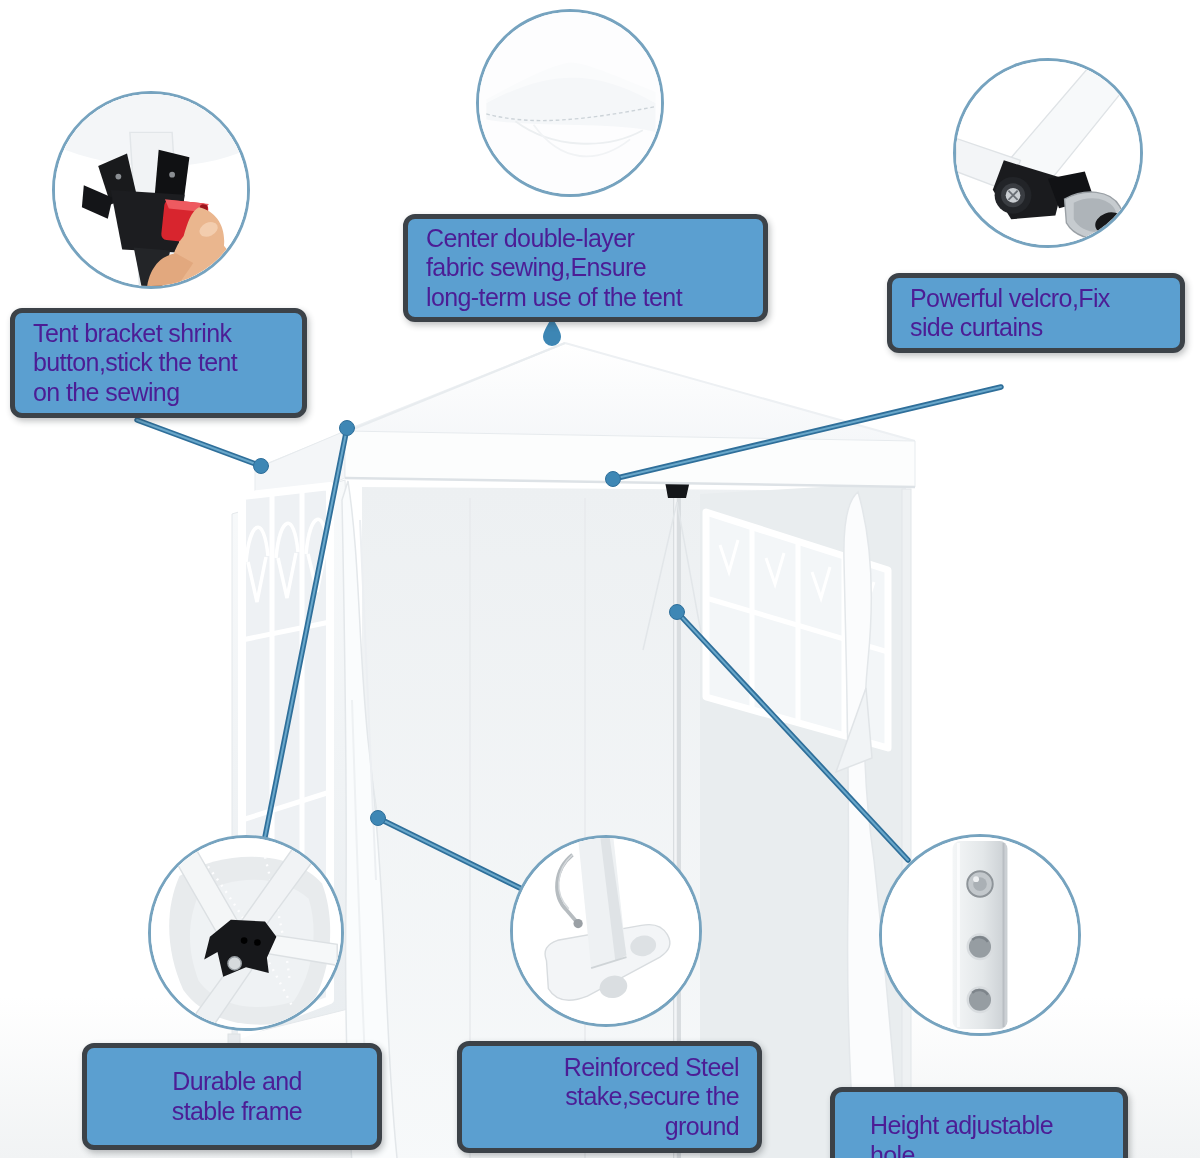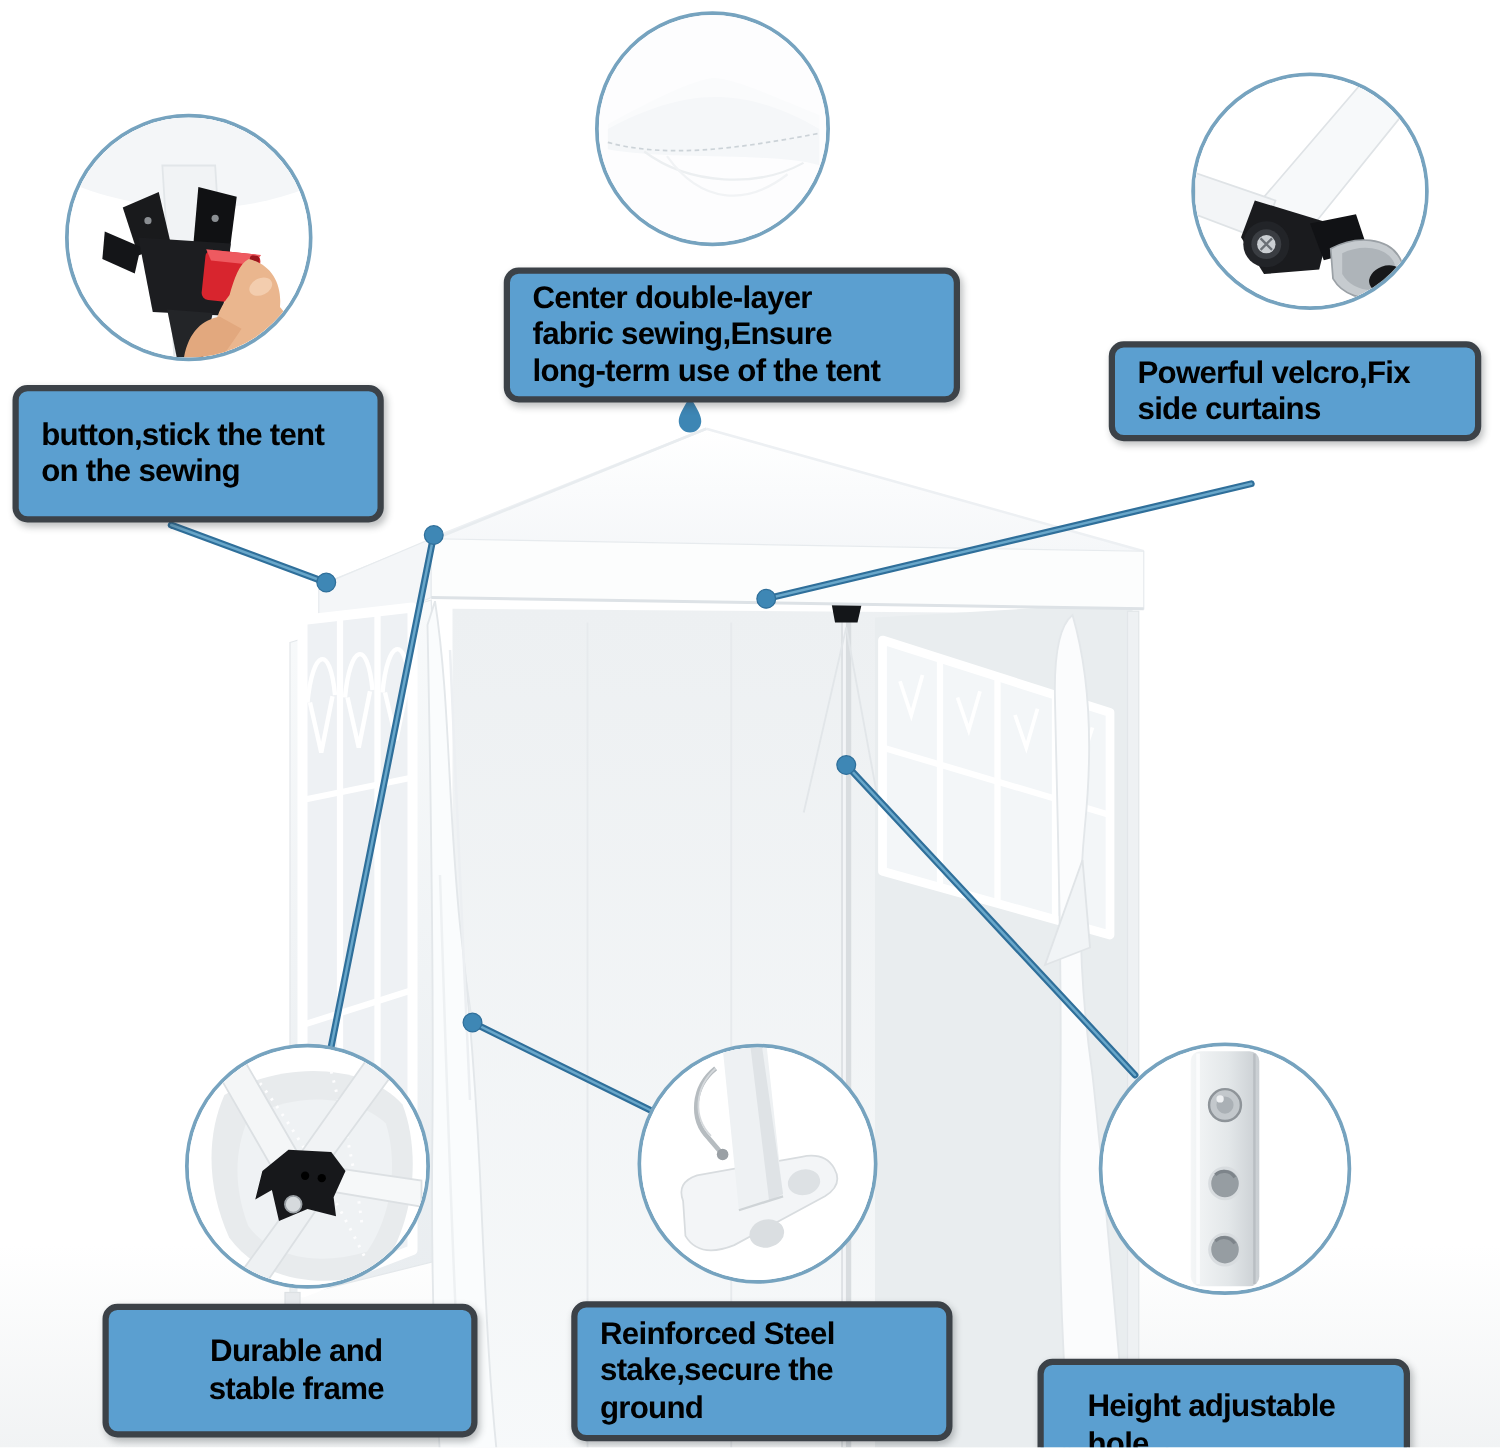--- a/index.html
+++ b/index.html
@@ -6,21 +6,21 @@
   .stage{
     position:relative;width:1200px;height:1158px;overflow:hidden;
     background:linear-gradient(180deg,#ffffff 0%,#ffffff 86%,#f1f3f4 100%);
     font-family:"Liberation Sans",sans-serif;
   }
   .scene{position:absolute;left:0;top:0;width:1200px;height:1158px;}
   .callout{
     position:absolute;box-sizing:border-box;
     background:#5b9fd0;border:5px solid #3c4248;border-radius:12px;
     box-shadow:2px 3px 6px rgba(40,45,50,.3);
-    color:#000000;font-weight:bold;font-size:25px;line-height:1.18;letter-spacing:-0.6px;
+    color:#4c1d95;font-weight:normal;font-size:25px;line-height:1.18;letter-spacing:-0.6px;
     padding:12px 18px;display:flex;flex-direction:column;justify-content:center;
   }
   .callout.center{align-items:center;text-align:center;padding-left:28px;}
   .callout .line{white-space:nowrap;}
   .photo{
     position:absolute;box-sizing:border-box;border-radius:50%;
     border:3px solid #76a3bf;background:#fff;overflow:hidden;
   }
   .photo svg{display:block;width:100%;height:100%;}
 </style>
@@ -252,41 +252,42 @@
       <circle cx="100" cy="48" r="7" fill="#aab0b5"></circle>
       <circle cx="96" cy="43" r="3" fill="#eef0f2"></circle>
       <circle cx="100" cy="112" r="12.5" stroke="#d8dcdf" stroke-width="2.5" fill="#969da2"></circle>
       <path d="M92,105 A10.5,10.5 0 0 1 108,107" stroke="#7d848a" stroke-width="2.5" fill="none"></path>
       <circle cx="100" cy="166" r="12.5" stroke="#d8dcdf" stroke-width="2.5" fill="#969da2"></circle>
       <path d="M92,159 A10.5,10.5 0 0 1 108,161" stroke="#7d848a" stroke-width="2.5" fill="none"></path>
     </svg>
   </div>
 
   <div class="callout" style="left:10px;top:308px;width:297px;height:110px;">
+    <div class="line">Tent bracket shrink</div>
     <div class="line">button,stick the tent</div>
     <div class="line">on the sewing</div>
   </div>
 
   <div class="callout" style="left:403px;top:214px;width:365px;height:108px;">
     <div class="line">Center double-layer</div>
     <div class="line">fabric sewing,Ensure</div>
     <div class="line">long-term use of the tent</div>
   </div>
 
   <div class="callout" style="left:887px;top:273px;width:298px;height:80px;">
     <div class="line">Powerful velcro,Fix</div>
     <div class="line">side curtains</div>
   </div>
 
   <div class="callout center" style="left:82px;top:1043px;width:300px;height:107px;">
     <div class="line">Durable and</div>
     <div class="line">stable frame</div>
   </div>
 
-  <div class="callout" style="left:457px;top:1041px;width:305px;height:112px;">
+  <div class="callout" style="left:457px;top:1041px;width:305px;height:112px;align-items:flex-end;">
     <div class="line">Reinforced Steel</div>
     <div class="line">stake,secure the</div>
     <div class="line">ground</div>
   </div>
 
   <div class="callout" style="left:830px;top:1043px;width:298px;height:107px;padding-left:35px;margin-top:44px;">
     <div class="line">Height adjustable</div>
     <div class="line">hole</div>
   </div>
 

